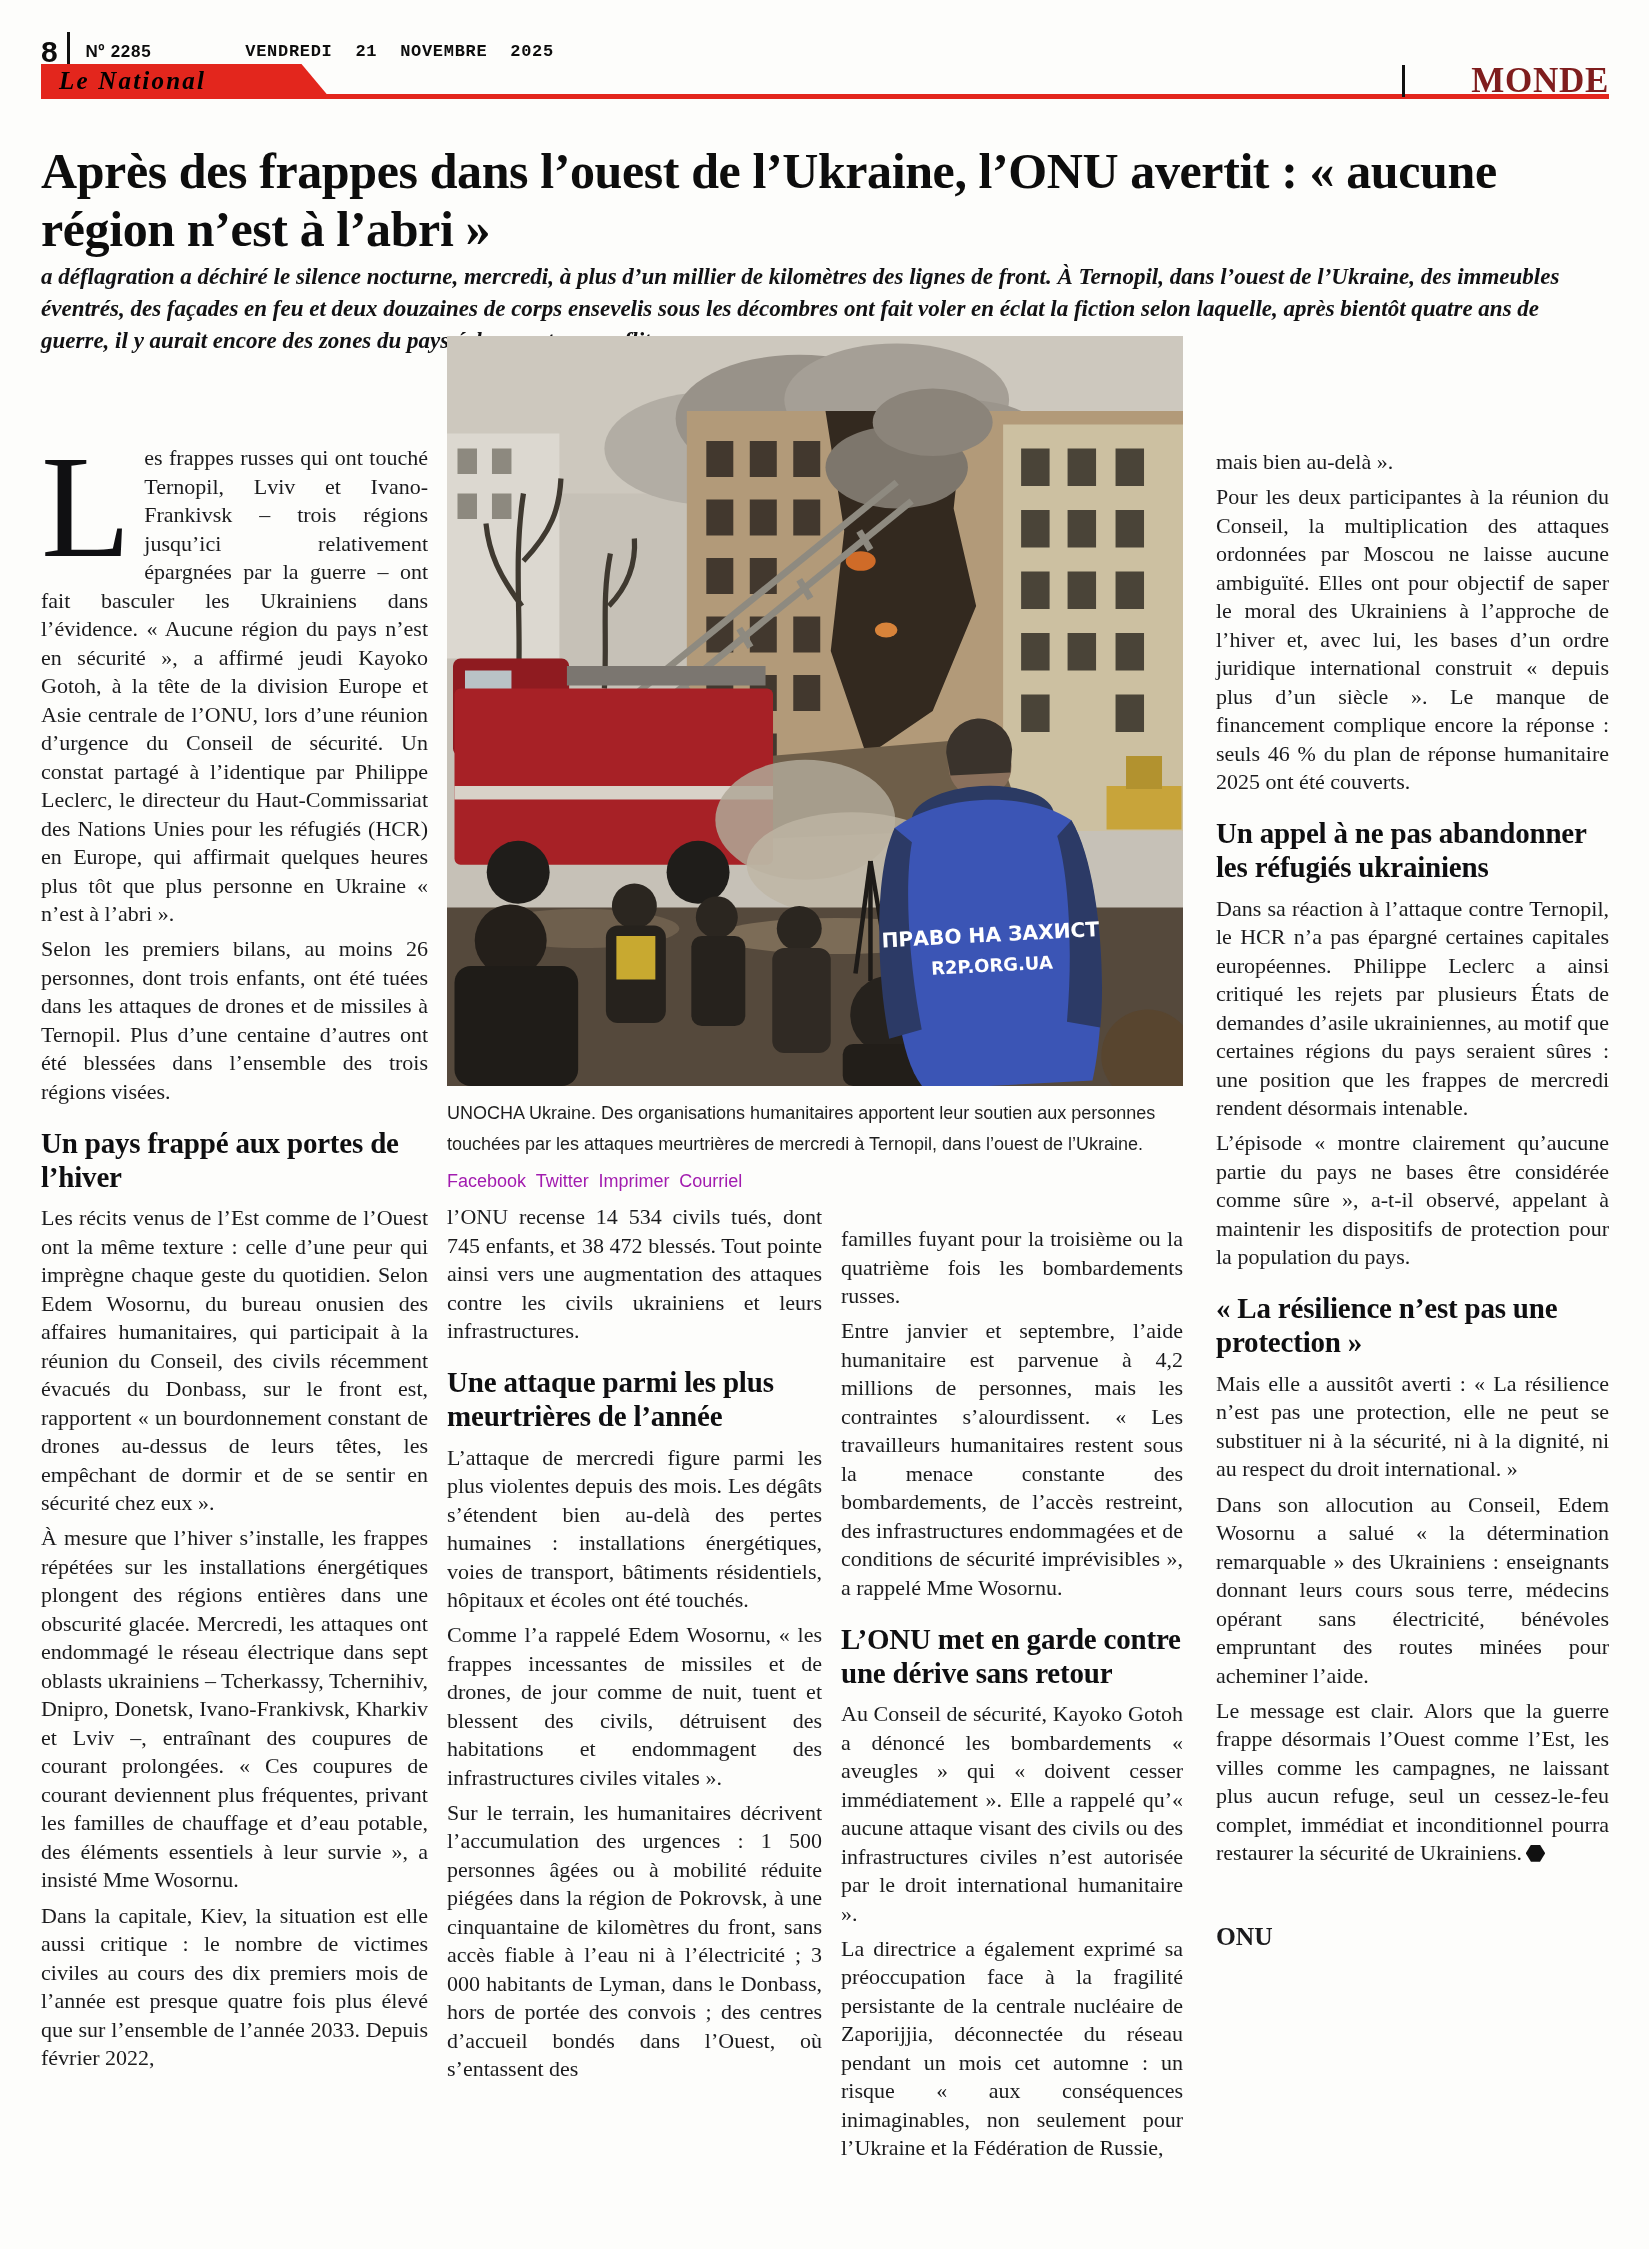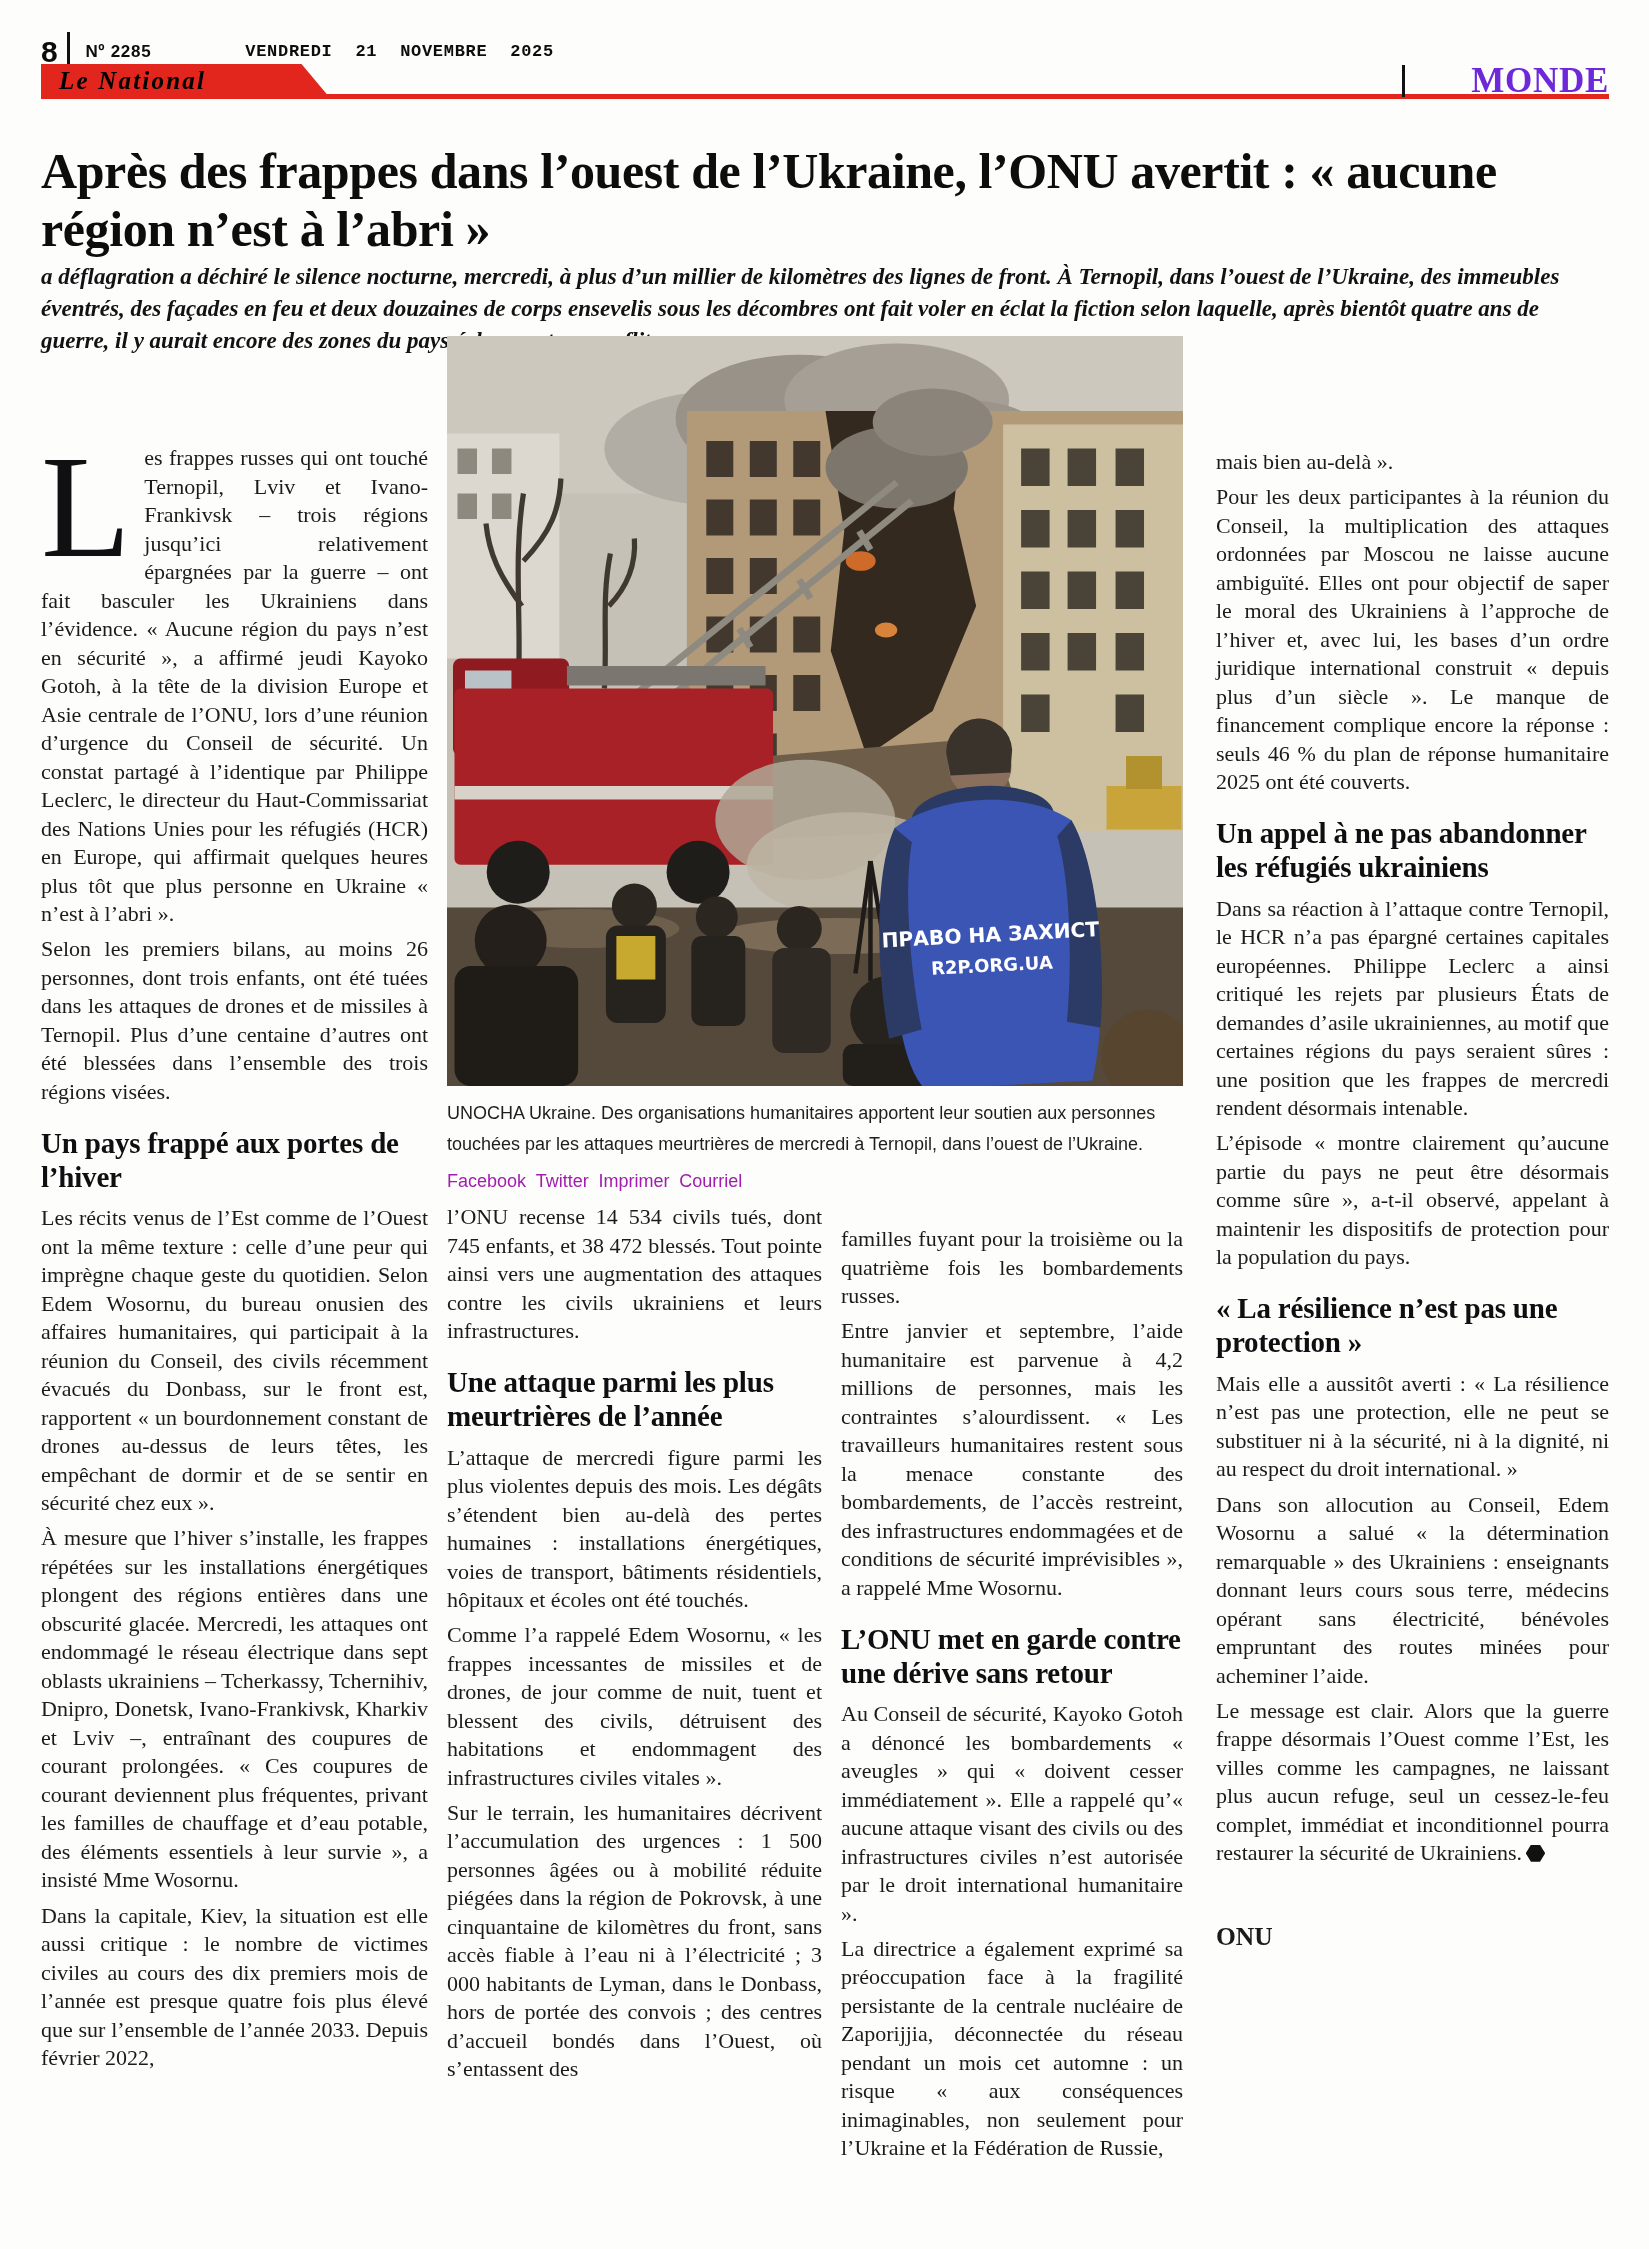--- a/index.html
+++ b/index.html
@@ -19,21 +19,21 @@
   .issue   { font-size:17px; letter-spacing:0.7px; }
   .date    { font-size:17px; margin-left:94px; letter-spacing:0.7px; word-spacing:12px;font-family:Liberation Mono, monospace; }
   
   .banner { position:absolute; left:41px; top:64px; width:289px; height:34px; background:var(--red);
             clip-path:polygon(0 0, calc(100% - 28.5px) 0, 100% 100%, 0 100%);
             display:flex; align-items:center; padding-left:18px; }
   .brand  { color:#000000; font-weight:bold; font-style:italic; font-size:25px; letter-spacing:2.2px; }
   .redrule { position:absolute; left:41px; right:41px; top:94px; height:5.2px; background:var(--red); }
   .sectionrow { position:absolute; top:61px; right:41px; display:flex; align-items:center; gap:66px; }
   .sectionbar { width:3.7px; height:31.5px; background:#111; }
-  .section { font-size:35px; font-weight:bold; letter-spacing:0.7px; color:#6d28d9; }
+  .section { font-size:35px; font-weight:bold; letter-spacing:0.7px; color:#7f1d1d; }
   
   .headline { position:absolute; left:41px; top:108px; width:1569px;
               font-size:50px; font-weight:bold; line-height:1.17; letter-spacing:-0.4px; color:#0d0d0d; }
   .lede { position:absolute; left:41px; top:238px; width:1569px;
           font-size:23px; font-weight:bold; font-style:italic; line-height:1.4; color:#121214; }
   
   .col { position:absolute; text-align:justify; font-size:22px; line-height:28.5px; color:#1b1b1d; }
   .col p { margin:0 0 6.7px 0; }
   .col h3 { font-size:29px; line-height:34px; margin:19.5px 0 10.5px 0; text-align:left; color:#0f0f11; letter-spacing:-0.2px; }
   #col1 { left:41px;   top:444px;  width:387px; }
@@ -245,20 +245,20 @@
     <p>Entre janvier et septembre, l’aide humanitaire est parvenue à 4,2 millions de personnes, mais les contraintes s’alourdissent. « Les travailleurs humanitaires restent sous la menace constante des bombardements, de l’accès restreint, des infrastructures endommagées et de conditions de sécurité imprévisibles », a rappelé Mme Wosornu.</p>
     <h3>L’ONU met en garde contre une dérive sans retour</h3>
     <p>Au Conseil de sécurité, Kayoko Gotoh a dénoncé les bombardements « aveugles » qui « doivent cesser immédiatement ». Elle a rappelé qu’« aucune attaque visant des civils ou des infrastructures civiles n’est autorisée par le droit international humanitaire ».</p>
     <p>La directrice a également exprimé sa préoccupation face à la fragilité persistante de la centrale nucléaire de Zaporijjia, déconnectée du réseau pendant un mois cet automne : un risque « aux conséquences inimaginables, non seulement pour l’Ukraine et la Fédération de Russie,</p>
   </div>
 <div id="col4" class="col">
     <p>mais bien au-delà ».</p>
     <p>Pour les deux participantes à la réunion du Conseil, la multiplication des attaques ordonnées par Moscou ne laisse aucune ambiguïté. Elles ont pour objectif de saper le moral des Ukrainiens à l’approche de l’hiver et, avec lui, les bases d’un ordre juridique international construit « depuis plus d’un siècle ». Le manque de financement complique encore la réponse : seuls 46 % du plan de réponse humanitaire 2025 ont été couverts.</p>
     <h3>Un appel à ne pas abandonner les réfugiés ukrainiens</h3>
     <p>Dans sa réaction à l’attaque contre Ternopil, le HCR n’a pas épargné certaines capitales européennes. Philippe Leclerc a ainsi critiqué les rejets par plusieurs États de demandes d’asile ukrainiennes, au motif que certaines régions du pays seraient sûres : une position que les frappes de mercredi rendent désormais intenable.</p>
-    <p>L’épisode « montre clairement qu’aucune partie du pays ne peut être désormais comme sûre », a-t-il observé, appelant à maintenir les dispositifs de protection pour la population du pays.</p>
+    <p>L’épisode « montre clairement qu’aucune partie du pays ne bases être considérée comme sûre », a-t-il observé, appelant à maintenir les dispositifs de protection pour la population du pays.</p>
     <h3>« La résilience n’est pas une protection »</h3>
     <p>Mais elle a aussitôt averti : « La résilience n’est pas une protection, elle ne peut se substituer ni à la sécurité, ni à la dignité, ni au respect du droit international. »</p>
     <p>Dans son allocution au Conseil, Edem Wosornu a salué « la détermination remarquable » des Ukrainiens : enseignants donnant leurs cours sous terre, médecins opérant sans électricité, bénévoles empruntant des routes minées pour acheminer l’aide.</p>
     <p>Le message est clair. Alors que la guerre frappe désormais l’Ouest comme l’Est, les villes comme les campagnes, ne laissant plus aucun refuge, seul un cessez-le-feu complet, immédiat et inconditionnel pourra restaurer la sécurité de Ukrainiens.<span class="endmark"></span></p>
     <div class="credit">ONU</div>
   </div>
 
 
 </body></html>

